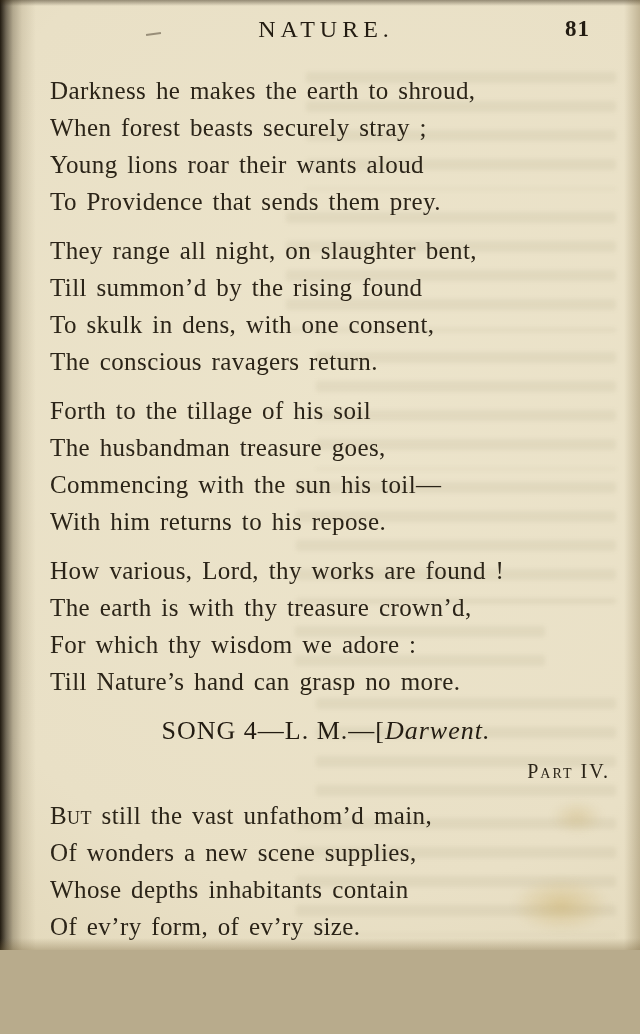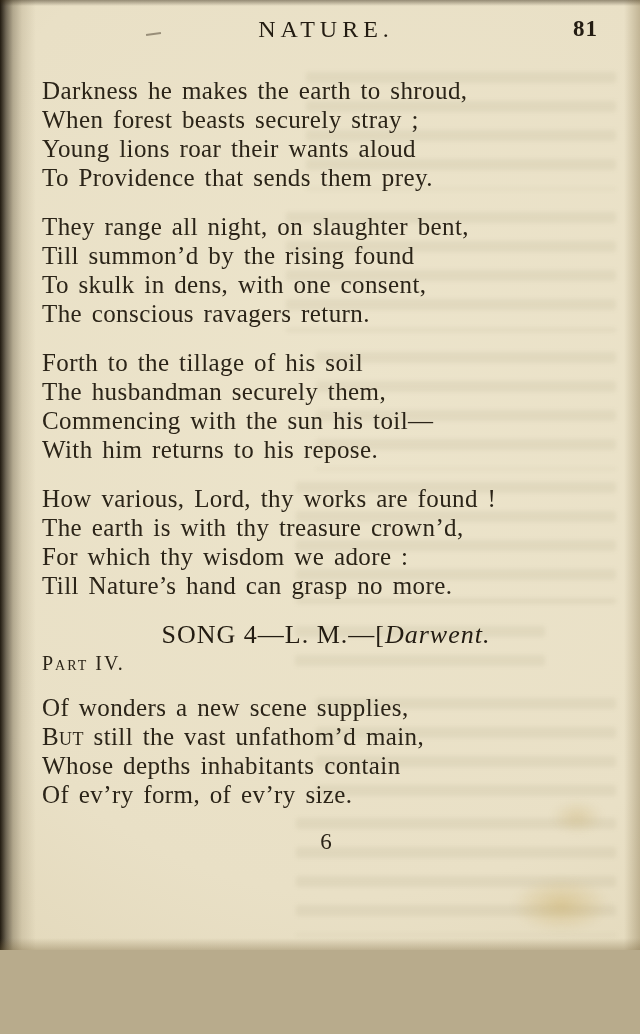--- a/index.html
+++ b/index.html
@@ -86,52 +86,52 @@
 
   .page-header { position: relative; height: 44px; }
   .running-title {
     text-align: center;
     font-size: 24px;
     letter-spacing: 5px;
     color: #231c12;
   }
   .page-number {
     position: absolute;
-    right: 12px;
+    right: 20px;
     top: 0;
     font-size: 23px;
     font-weight: bold;
     letter-spacing: 1px;
     color: #231c12;
   }
 
   .poem { margin-top: 16px; }
   .stanza { margin: 0 0 20px 0; }
   .line {
-    margin: 0;
+    margin: 8px;
     font-size: 25px;
     line-height: 29px;
     letter-spacing: 0.4px;
     word-spacing: 3px;
     white-space: nowrap;
     color: #2b2418;
   }
   .lead-caps { font-variant: small-caps; }
 
   .song-heading {
     margin-top: 18px;
     text-align: center;
     font-size: 26px;
     letter-spacing: 1px;
     color: #231c12;
   }
   .song-heading .attribution { font-style: italic; margin-top: 38px; }
   .part-heading {
-    margin: 2px 0 18px 0;
-    text-align: left;
+    margin: 14px 0 18px 0;
+    text-align: right;
     font-size: 20px;
     font-variant: small-caps;
     letter-spacing: 2px;
     color: #2b2418;
   }
   .signature {
     margin-top: 4px;
     text-align: center;
     font-size: 23px;
     color: #2b2418;
@@ -165,40 +165,40 @@
           <p class="line">To Providence that sends them prey.</p>
         </div>
         <div class="stanza">
           <p class="line">They range all night, on slaughter bent,</p>
           <p class="line">Till summon’d by the rising found</p>
           <p class="line">To skulk in dens, with one consent,</p>
           <p class="line">The conscious ravagers return.</p>
         </div>
         <div class="stanza">
           <p class="line">Forth to the tillage of his soil</p>
-          <p class="line">The husbandman securely them,</p>
+          <p class="line">The husbandman treasure goes,</p>
           <p class="line">Commencing with the sun his toil—</p>
           <p class="line">With him returns to his repose.</p>
         </div>
         <div class="stanza">
           <p class="line">How various, Lord, thy works are found !</p>
           <p class="line">The earth is with thy treasure crown’d,</p>
           <p class="line">For which thy wisdom we adore :</p>
           <p class="line">Till Nature’s hand can grasp no more.</p>
         </div>
       </div>
 
     <div class="song-heading"><span>SONG 4—L. M.—[</span><span class="attribution">Darwent.</span></div>
 
     <div class="part-heading">Part IV.</div>
 
     <div id="poem-b" class="poem">
         <div class="stanza">
+          <p class="line"><span class="lead-caps">But</span><span> still the vast unfathom’d main,</span></p>
           <p class="line">Of wonders a new scene supplies,</p>
-          <p class="line"><span class="lead-caps">But</span><span> still the vast unfathom’d main,</span></p>
           <p class="line">Whose depths inhabitants contain</p>
           <p class="line">Of ev’ry form, of ev’ry size.</p>
         </div>
       </div>
 
     <div class="signature">6</div>
 
   </div>
 
   <div class="pencil-mark"></div>

